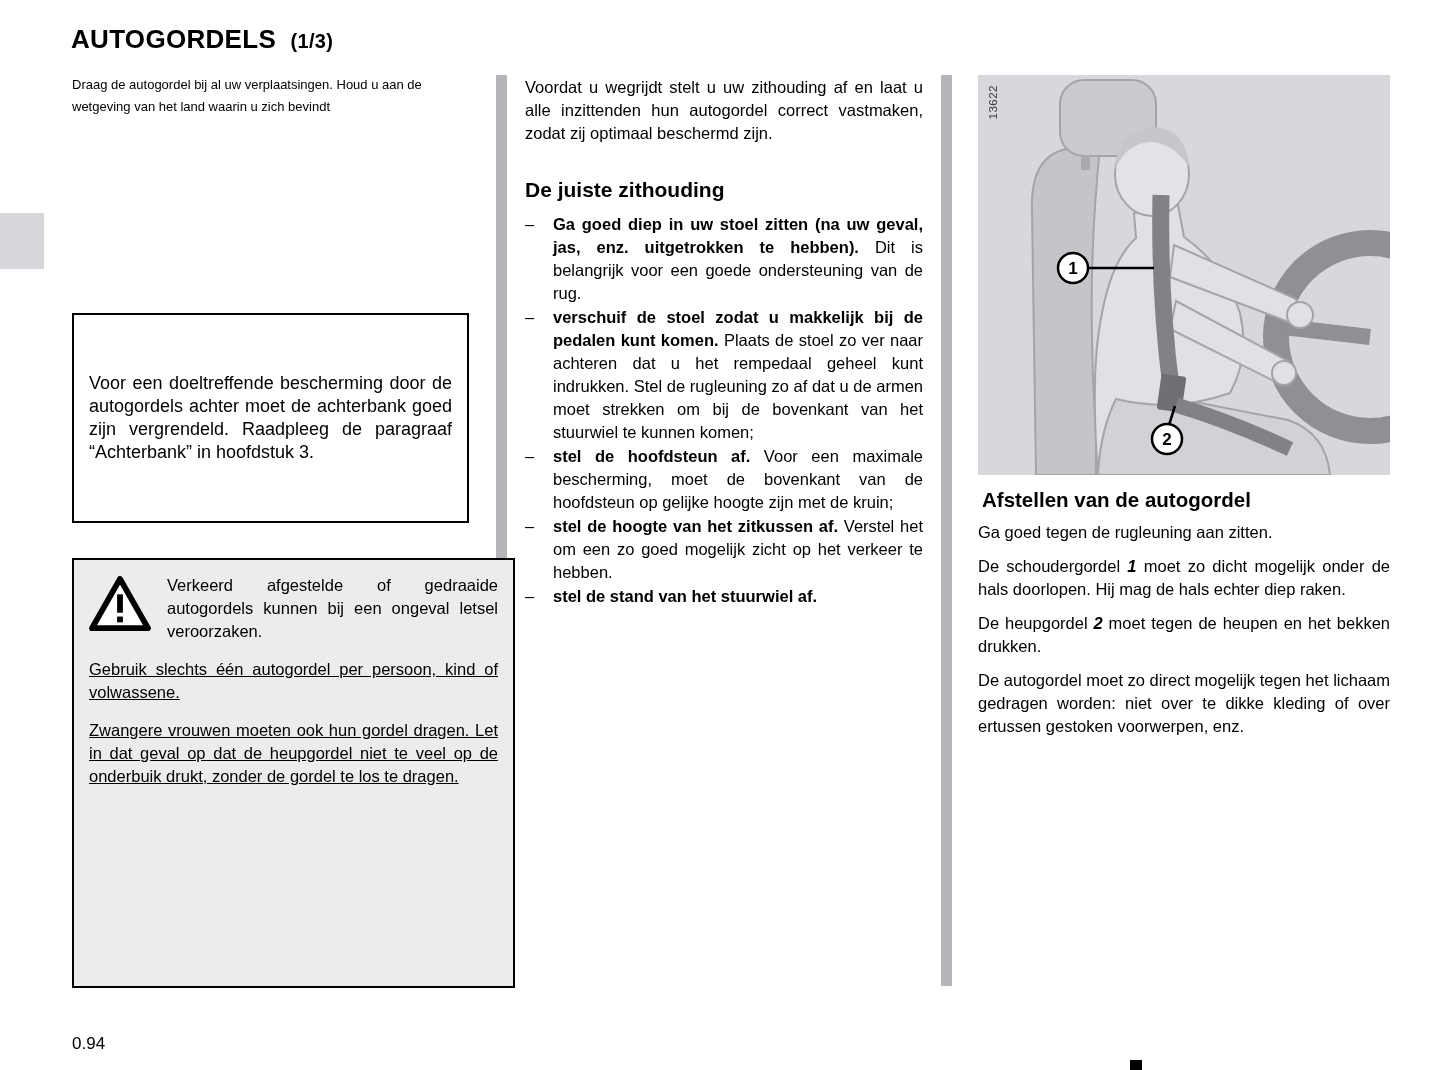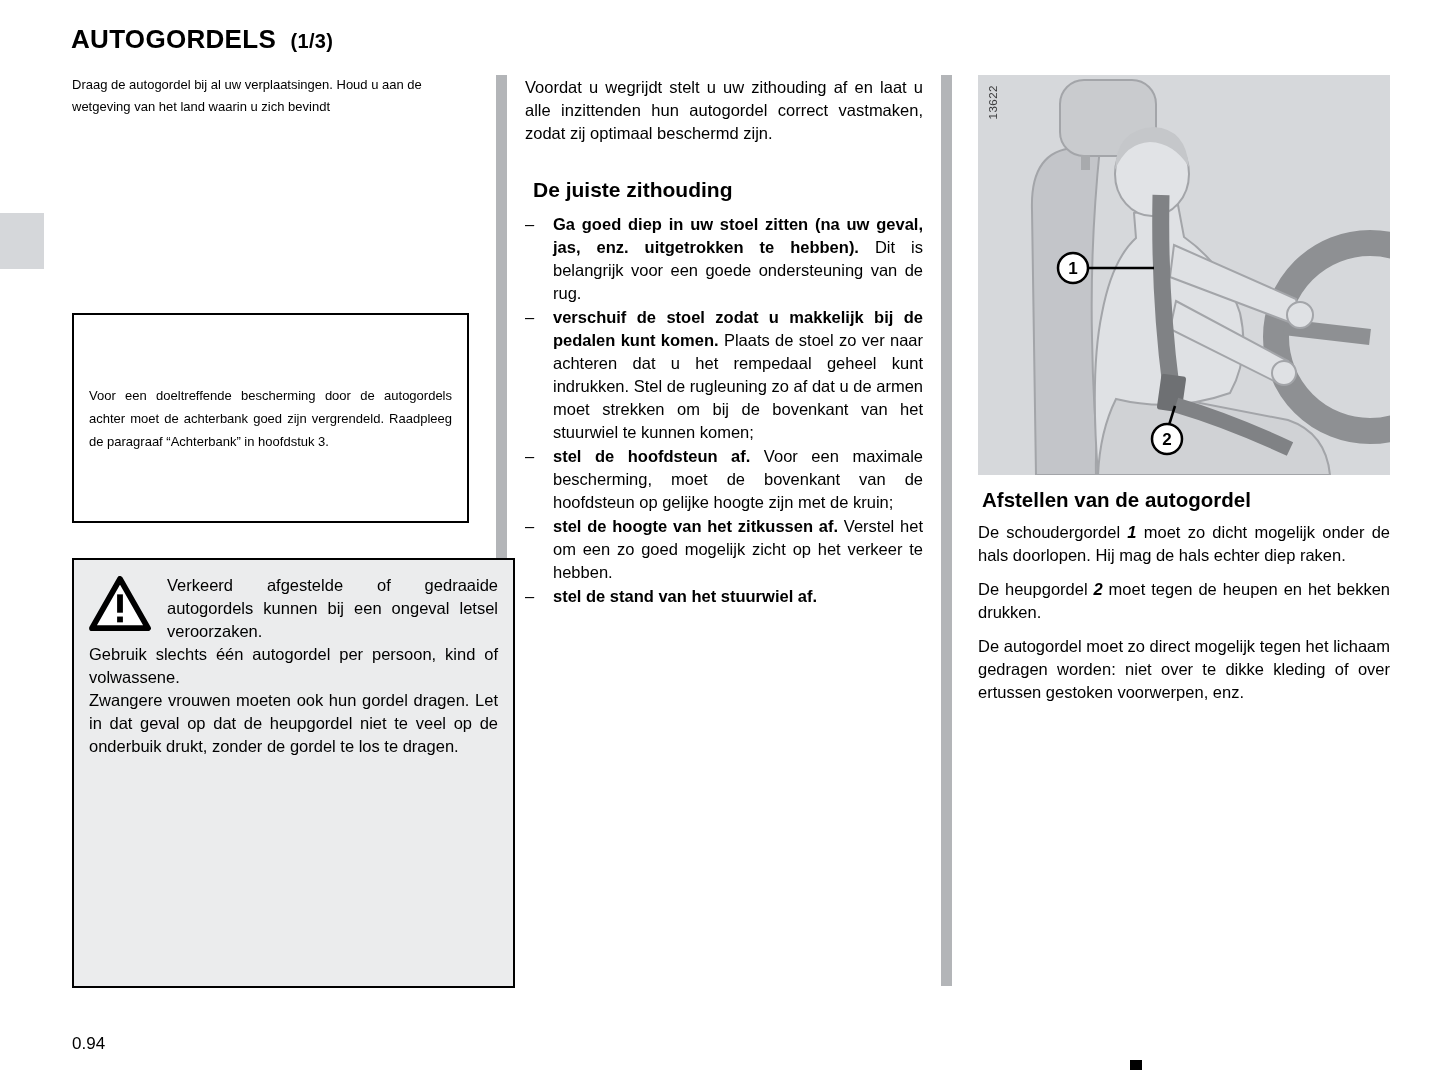--- a/index.html
+++ b/index.html
@@ -18,36 +18,36 @@
   .divider { position:absolute; top:75px; width:11px; height:911px; background:#b3b5b8; }
   .divider-1 { left:496px; }
   .divider-2 { left:941px; }
 
   
   .col-left-intro { position:absolute; left:72px; top:74px; width:400px;
     font-size:13px; line-height:22px; }
 
   .rear-seat-box { position:absolute; left:72px; top:313px; width:397px; height:210px;
     border:2px solid #000; display:flex; align-items:center; padding:0 15px;
-    font-size:13px; line-height:23px; text-align:justify; background:#fff;justify-content:flex-end; }
+    font-size:18px; line-height:23px; text-align:justify; background:#fff;justify-content:flex-end; }
 
   .warning-box { position:absolute; left:72px; top:558px; width:443px; height:430px;
     border:2px solid #000; background:#ebeced; padding:14px 15px;
     font-size:16.5px; line-height:23px; }
   .warning-head { display:flex; gap:16px; align-items:flex-start; }
   .warning-icon { width:62px; flex:0 0 62px; margin-top:2px; }
   .warning-icon svg { display:block; width:62px; height:56px; }
   .warning-text { flex:1; text-align:justify; }
-  .warning-box p.extra { text-align:justify; }
+  .warning-box p.extra { margin-top:15px; text-align:justify;text-decoration:underline; }
 
   
   .col-mid { position:absolute; left:525px; top:76px; width:398px;
     font-size:16.5px; line-height:23px; }
   .mid-intro { font-weight:normal; text-align:justify; }
-  .mid-heading { font-size:21px; font-weight:bold; margin:33px 8px 12px; }
+  .mid-heading { font-size:21px; font-weight:bold; margin:33px 0 12px; }
   .mid-list { list-style:none; }
   .mid-list li { position:relative; padding-left:28px; text-align:justify; margin-bottom:1px; }
   .mid-list .dash { position:absolute; left:0; top:0; }
   .b { font-weight:bold; }
 
   
   .col-right { position:absolute; left:978px; top:75px; width:412px;
     font-size:16.5px; line-height:23px; }
   .figure { position:relative; width:412px; height:400px; }
   .fig-svg { display:block; width:412px; height:400px; }
@@ -165,20 +165,21 @@
           <line x1="191" y1="350" x2="197" y2="331" stroke="#000" stroke-width="2.5"></line>
           <circle cx="189" cy="364" r="15" fill="#fff" stroke="#000" stroke-width="2.5"></circle>
           <text x="189" y="370" text-anchor="middle" font-size="17" font-weight="bold">2</text>
         </g>
       </svg>
       <span class="fig-code">13622</span>
     </div>
 
     <h2 class="right-heading">Afstellen van de autogordel</h2>
 
+    <p class="body">Ga goed tegen de rugleuning aan zitten.</p>
 
     <p class="body">
       <span>De schoudergordel </span><span class="refnum">1</span><span> moet zo dicht mogelijk onder de hals doorlopen. Hij mag de hals echter diep raken.</span>
     </p>
 
     <p class="body">
       <span>De heupgordel </span><span class="refnum">2</span><span> moet tegen de heupen en het bekken drukken.</span>
     </p>
 
     <p class="body">De autogordel moet zo direct mogelijk tegen het lichaam gedragen worden: niet over te dikke kleding of over ertussen gestoken voorwerpen, enz.</p>

